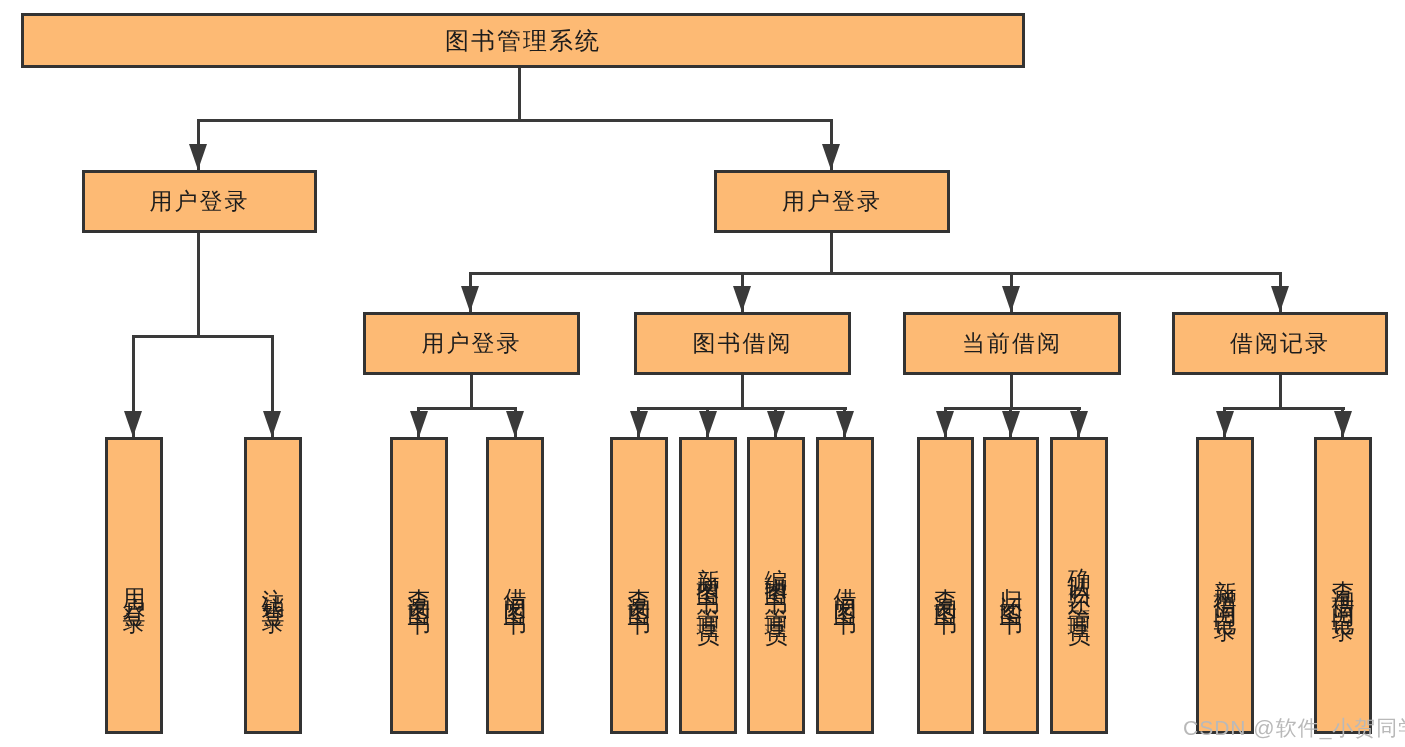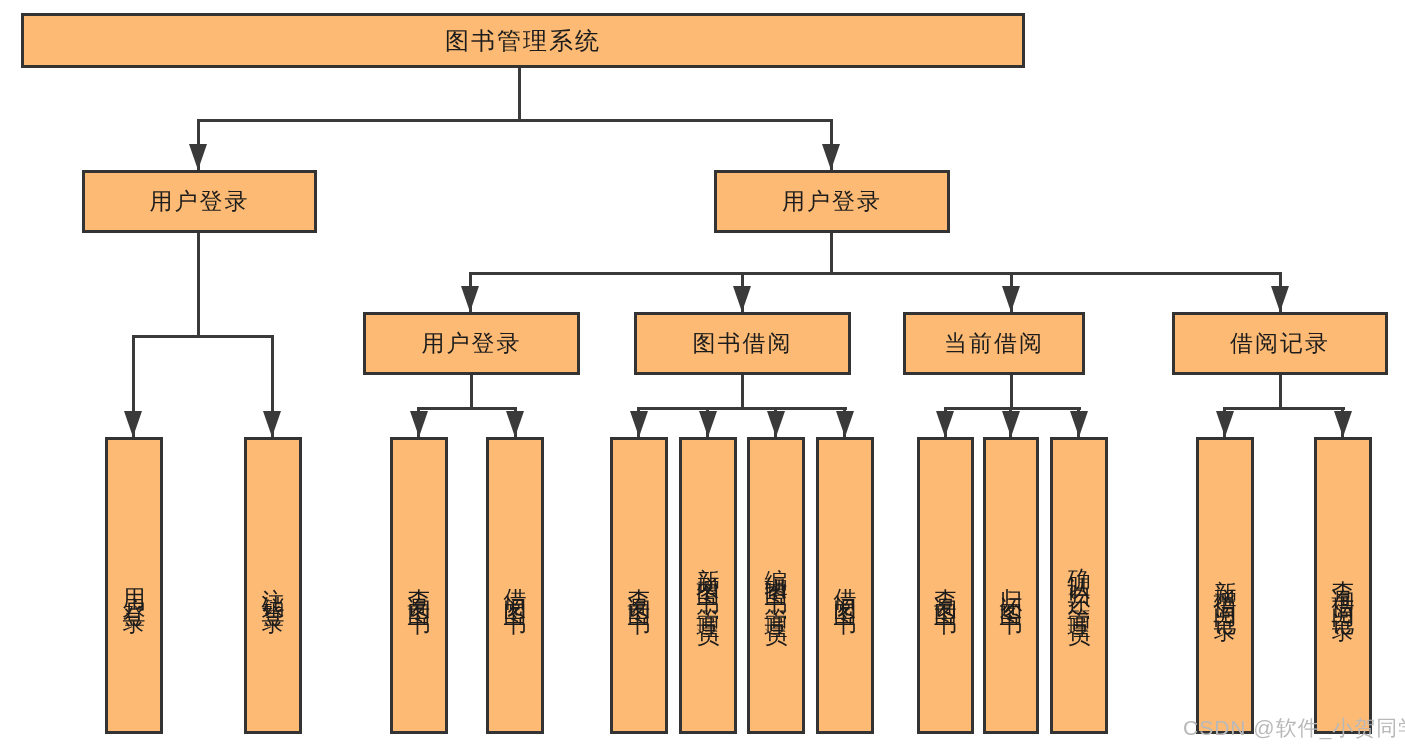--- a/index.html
+++ b/index.html
@@ -52,21 +52,21 @@
 </div>
 
 <div class="box" style="left:363px;top:312px;width:217px;height:63px;">
   <span>用户登录</span>
 </div>
 
 <div class="box" style="left:634px;top:312px;width:217px;height:63px;">
   <span>图书借阅</span>
 </div>
 
-<div class="box" style="left:903px;top:312px;width:182px;height:63px;">
+<div class="box" style="left:903px;top:312px;width:218px;height:63px;">
   <span>当前借阅</span>
 </div>
 
 <div class="box" style="left:1172px;top:312px;width:216px;height:63px;">
   <span>借阅记录</span>
 </div>
 
 <div class="box leaf" style="left:105px;top:437px;width:58px;height:297px;">
   <span class="vtext">用户登录</span>
 </div>

